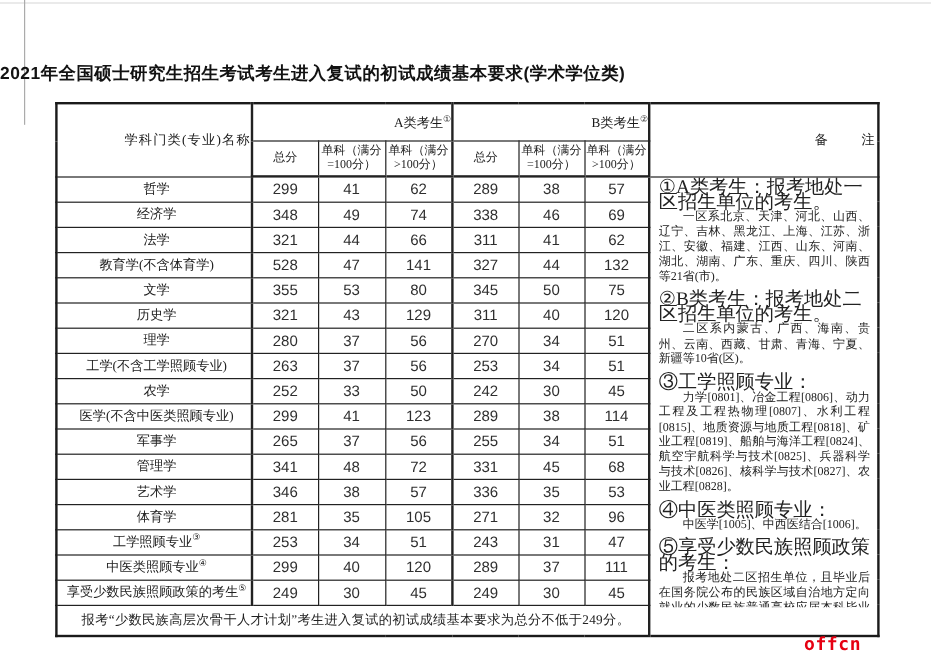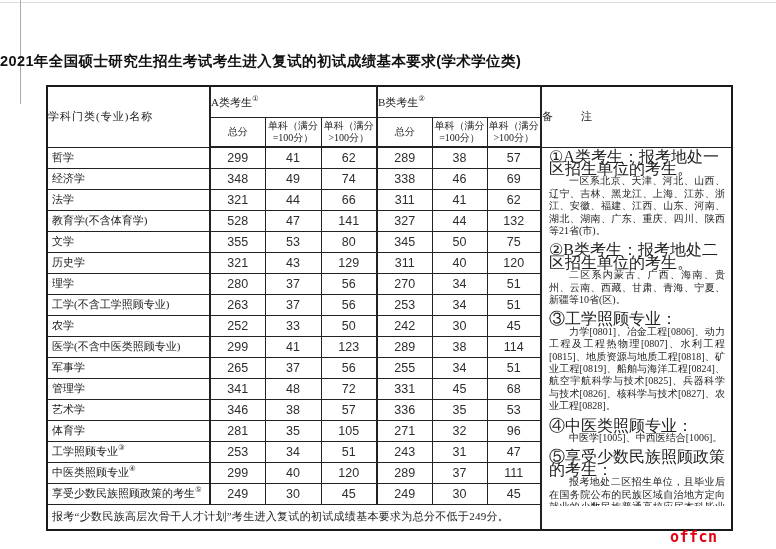--- a/index.html
+++ b/index.html
@@ -15,44 +15,44 @@
     font-family:"Liberation Sans", sans-serif;
   }
   table.score{
     position:absolute;left:46px;top:85px;width:685px;
     border-collapse:collapse;table-layout:fixed;
     border:2px solid #1a1a1a;
   }
   .score th,.score td{border:1px solid #222;padding:0;overflow:hidden;}
   .score th{font-weight:normal;}
   .thickL{border-left-width:2px !important;}
-  tr.grouphead th{height:30px;font-size:11px;text-align:left;}
+  tr.grouphead th{height:30px;font-size:11px;text-align:right;}
   tr.subhead th{
     height:28px;font-size:10px;text-align:center;vertical-align:middle;
     border-bottom-width:2px !important;white-space:pre-line;line-height:12px;
   }
   th.subjecthead{font-size:11.5px;text-align:center;letter-spacing:1px;}
   th.remarkshead{font-size:12px;letter-spacing:2px;text-align:center;}
   sup{font-size:7.5px;line-height:0;}
   td.subject{
-    height:20px;font-size:11px;text-align:left;padding-left:4px;white-space:nowrap;
+    height:20px;font-size:11px;text-align:center;padding-left:4px;white-space:nowrap;
     color:#222;
   }
   td.num{
     text-align:center;font-family:"Liberation Sans", sans-serif;
     font-size:12.5px;color:#2e2e2e;
   }
   td.remarks{vertical-align:top;}
   .r-wrap{height:358px;overflow:hidden;padding:0 6px 0 7px;}
   .r-head{margin:7px 0 0 0;font-size:16px;line-height:12.4px;color:#222;}
   .r-head:first-child{margin-top:3px;}
   .r-body{margin:0;font-size:10px;line-height:12.4px;text-indent:2em;color:#222;
     text-align:justify;}
   td.footer-cell{
-    height:24px;font-size:11px;text-align:left;padding-left:4px;color:#222;
+    height:24px;font-size:11px;text-align:left;padding-left:20px;color:#222;
     letter-spacing:0.3px;white-space:nowrap;
   }
   .watermark{
     position:absolute;left:670px;top:528px;
     font-family:"DejaVu Sans Mono", monospace;font-weight:bold;
     font-size:15px;letter-spacing:0.5px;
   }
 </style>
 </head>
 <body>

